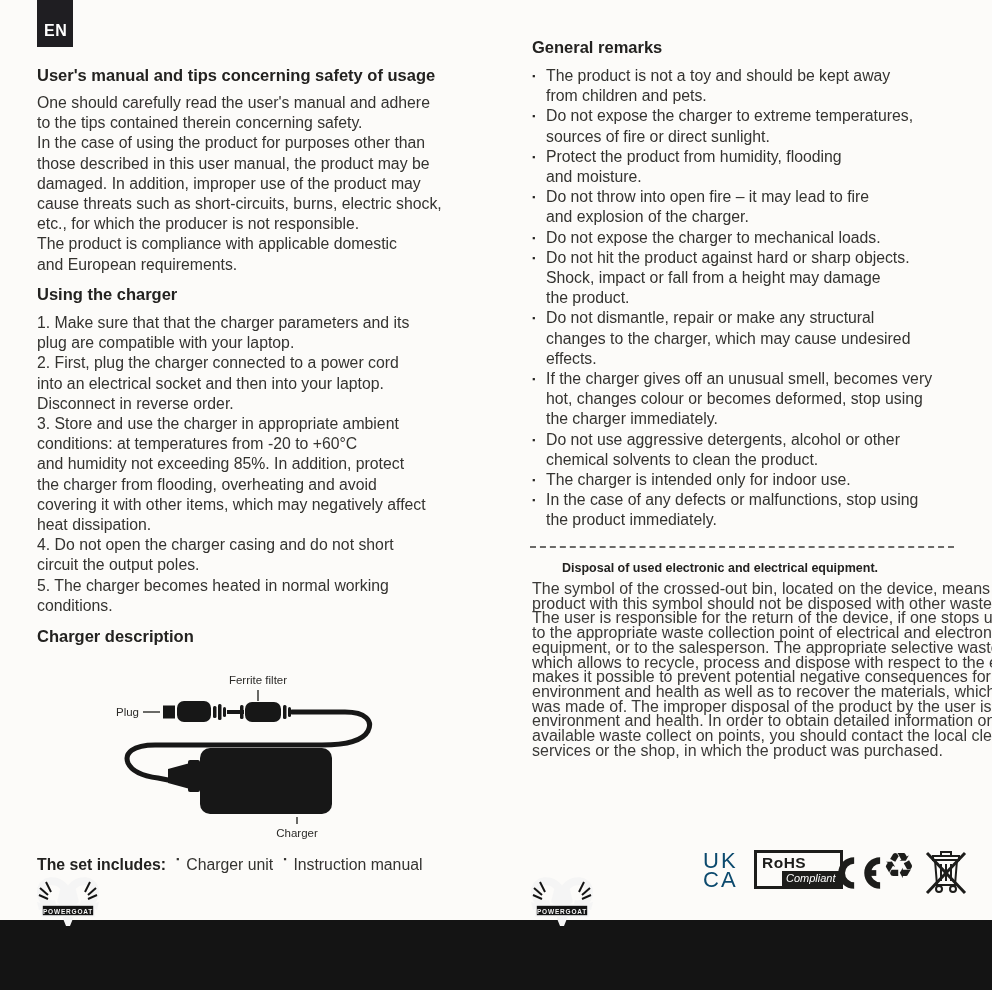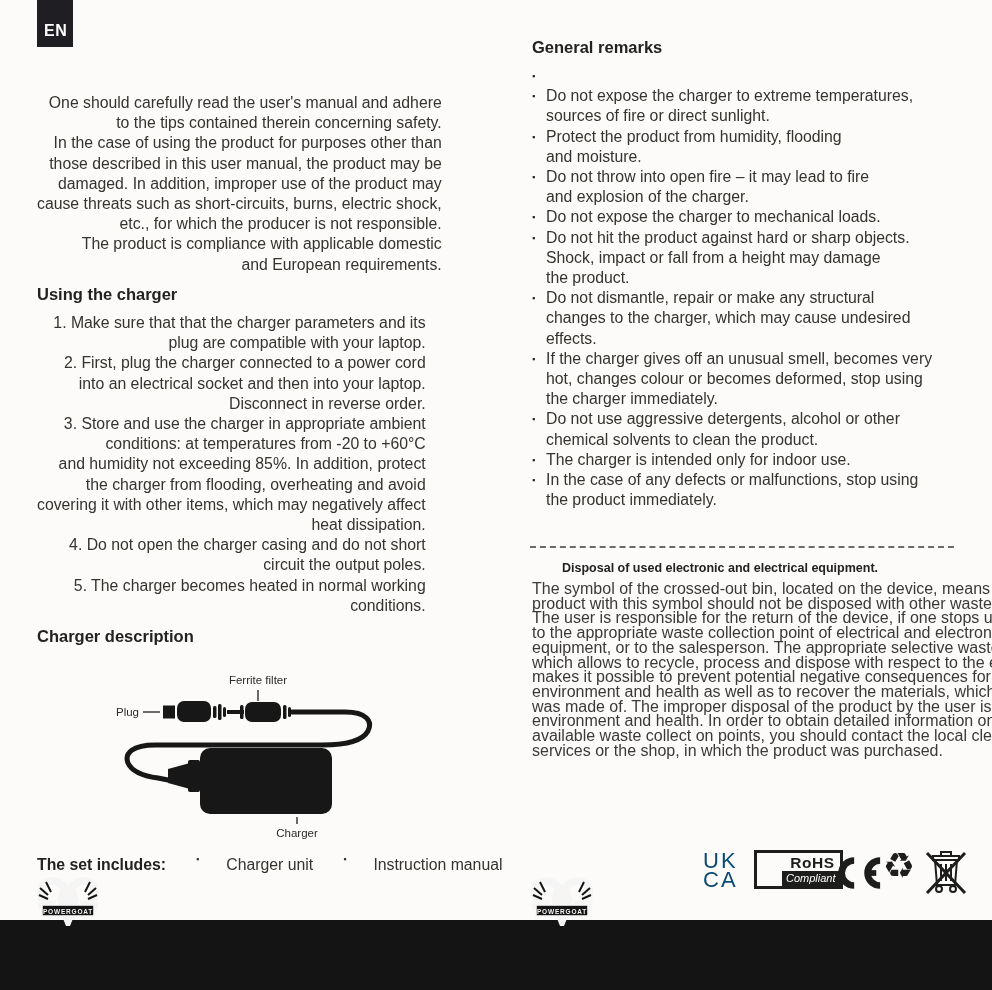--- a/index.html
+++ b/index.html
@@ -10,37 +10,37 @@
     color:#333230;
   }
   
   .en-badge{
     position:absolute;left:37px;top:0;width:36px;height:47px;
     background:#1f1e22;color:#ffffff;font-weight:bold;font-size:16px;
     display:flex;align-items:flex-end;box-sizing:border-box;padding:8px 0 7px 7px;
     letter-spacing:.5px;
   }
   .h-lg{position:absolute;font-weight:bold;font-size:16.5px;color:#232220;white-space:pre;}
-  .body-text{position:absolute;font-size:15.8px;line-height:20.2px;white-space:pre;color:#343330;text-align:right;}
+  .body-text{position:absolute;font-size:15.8px;line-height:20.2px;white-space:pre;color:#343330;}
   
   .bullets{position:absolute;left:532px;top:66px;font-size:15.8px;line-height:20.2px;color:#343330;}
   .bullet-row{display:flex;align-items:flex-start;}
   .bullet-mark{width:14px;flex:0 0 14px;font-size:9px;line-height:20.2px;color:#232220;}
   .bullet-text{white-space:pre;}
   
   .divider{position:absolute;left:530px;top:546px;width:424px;border-top:2px dashed #6b6a68;}
   .h-sm{position:absolute;font-weight:bold;font-size:12.5px;color:#232220;white-space:pre;margin-left:30px;}
   .fine-text{position:absolute;font-size:16px;line-height:14.7px;white-space:pre;color:#3a3937;}
   
-  .set-includes{position:absolute;left:37px;top:856px;display:flex;align-items:flex-start;font-size:15.8px;color:#343330;gap:20px;}
+  .set-includes{position:absolute;left:37px;top:856px;display:flex;align-items:flex-start;font-size:15.8px;color:#343330;}
   .set-includes .lbl{font-weight:bold;color:#232220;}
   .set-includes .mark{font-size:9px;padding:0 7px 0 10px;position:relative;top:-2px;}
   
   .ukca{position:absolute;left:703px;top:851px;font-weight:normal;font-size:22px;line-height:19px;letter-spacing:2px;color:#0c4a6e;}
-  .rohs{position:absolute;left:754px;top:850px;border:3px solid #1d1d1b;background:#fcfbf9;text-align:right;}
+  .rohs{position:absolute;left:754px;top:850px;border:3px solid #1d1d1b;background:#fcfbf9;text-align:left;}
   .rohs .t{font-weight:bold;font-size:15.5px;line-height:17px;padding:1px 5px 0 5px;color:#1d1d1b;letter-spacing:.5px;}
   .rohs .s{background:#1d1d1b;color:#ffffff;font-size:11px;line-height:14px;padding:0 4px 1px 4px;font-style:italic;margin-left:25px;}
   .ce-mark{position:absolute;left:833px;top:856px;}
   .recycle{position:absolute;left:883px;top:846px;font-family:"DejaVu Sans",sans-serif;font-size:36px;line-height:40px;color:#1d1d1b;}
   .weee{position:absolute;left:925px;top:847px;}
   
   .footer-bar{position:absolute;left:0;bottom:0;width:992px;height:70px;background:#141414;}
   .goat{position:absolute;top:-45px;}
   .goat.g1{left:32px;}
   .goat.g2{left:526px;}
@@ -48,20 +48,21 @@
 </style>
 </head>
 <body>
 
 <div class="page">
 
   <div class="en-badge">
     <span>EN</span>
   </div>
 
+  <div class="h-lg" style="left:37px;top:66px;">User's manual and tips concerning safety of usage</div>
   <div class="body-text" style="left:37px;top:93px;">One should carefully read the user's manual and adhere
 to the tips contained therein concerning safety.
 In the case of using the product for purposes other than
 those described in this user manual, the product may be
 damaged. In addition, improper use of the product may
 cause threats such as short-circuits, burns, electric shock,
 etc., for which the producer is not responsible.
 The product is compliance with applicable domestic
 and European requirements.</div>
 
@@ -125,20 +126,22 @@
     <span>Charger unit</span>
     <span class="mark">▪</span>
     <span>Instruction manual</span>
   </div>
 
   <div class="h-lg" style="left:532px;top:38px;">General remarks</div>
 
   <div class="bullets">
     <div class="bullet-row">
       <span class="bullet-mark">▪</span>
+      <span class="bullet-text">The product is not a toy and should be kept away
+from children and pets.</span>
     </div>
     <div class="bullet-row">
       <span class="bullet-mark">▪</span>
       <span class="bullet-text">Do not expose the charger to extreme temperatures,
 sources of fire or direct sunlight.</span>
     </div>
     <div class="bullet-row">
       <span class="bullet-mark">▪</span>
       <span class="bullet-text">Protect the product from humidity, flooding
 and moisture.</span>

